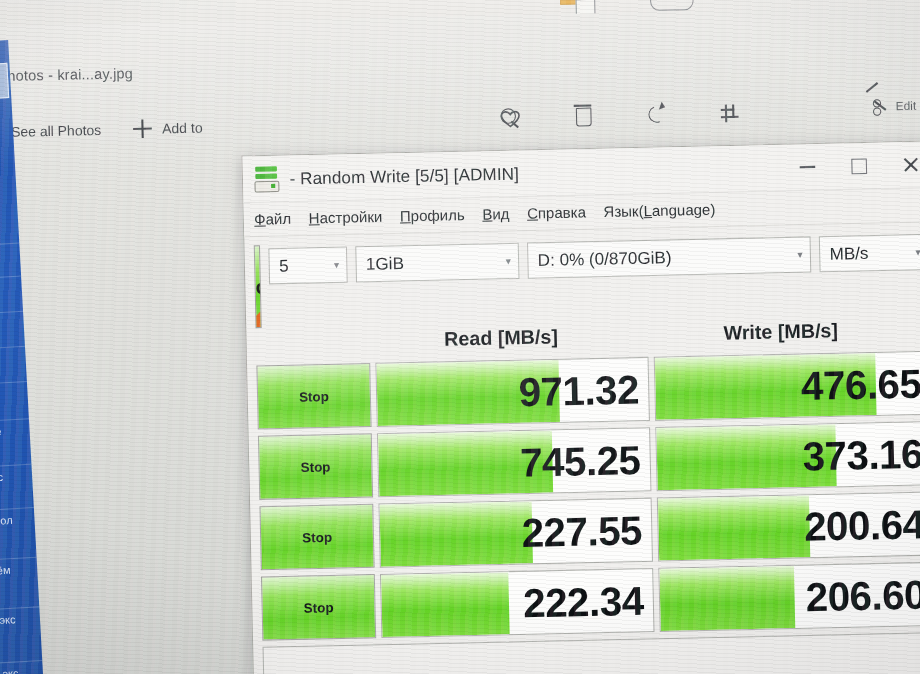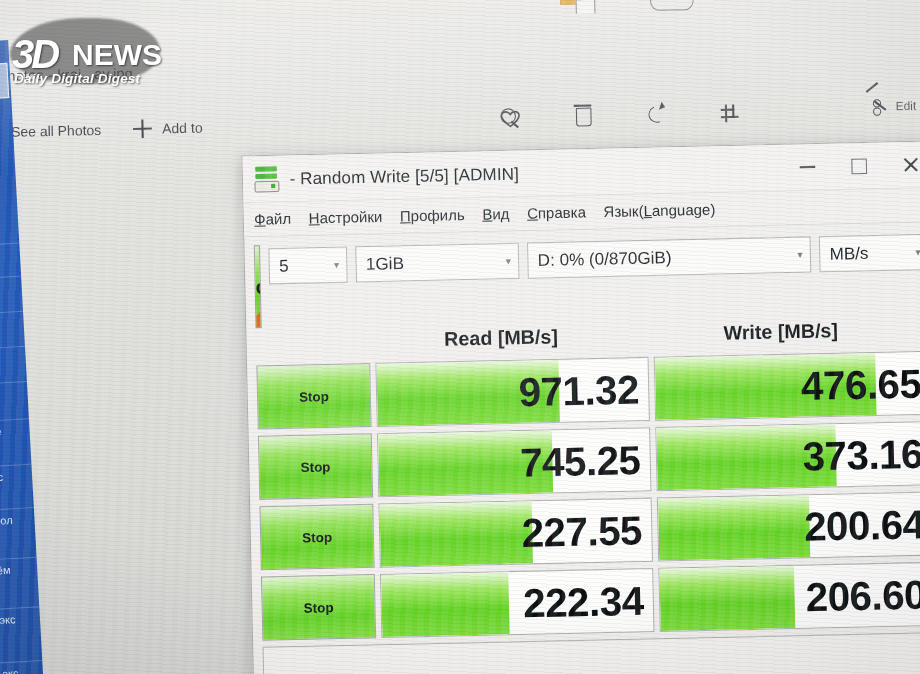--- a/index.html
+++ b/index.html
@@ -444,29 +444,14 @@
       <div class="bluerow" style="top:600px;">экс</div>
     </div>
 
   </div>
 
   <div class="glowtop"></div>
   <div class="moire"></div>
   <div class="moire2"></div>
   <div class="vignette"></div>
 
-  <div style="position:absolute;left:4px;top:14px;width:180px;height:78px;z-index:70;">
-    <div style="position:absolute;left:6px;top:4px;width:150px;height:66px;
-                background:rgba(60,60,60,.55);
-                border-radius:48% 42% 45% 50%/55% 50% 48% 45%;
-                filter:blur(1px);"></div>
-    <div style="position:absolute;left:8px;top:18px;font-size:40px;font-weight:bold;
-                font-style:italic;color:#ffffff;letter-spacing:-3px;
-                text-shadow:1px 1px 2px rgba(0,0,0,.55);">3D</div>
-    <div style="position:absolute;left:68px;top:24px;font-size:30px;font-weight:bold;
-                color:#ffffff;letter-spacing:0px;
-                text-shadow:1px 1px 2px rgba(0,0,0,.55);">NEWS</div>
-    <div style="position:absolute;left:10px;top:57px;font-size:13.5px;font-weight:bold;
-                font-style:italic;color:#ffffff;letter-spacing:.2px;
-                text-shadow:1px 1px 2px rgba(0,0,0,.55);">Daily Digital Digest</div>
-  </div>
 
 </div>
 
 </body></html>

